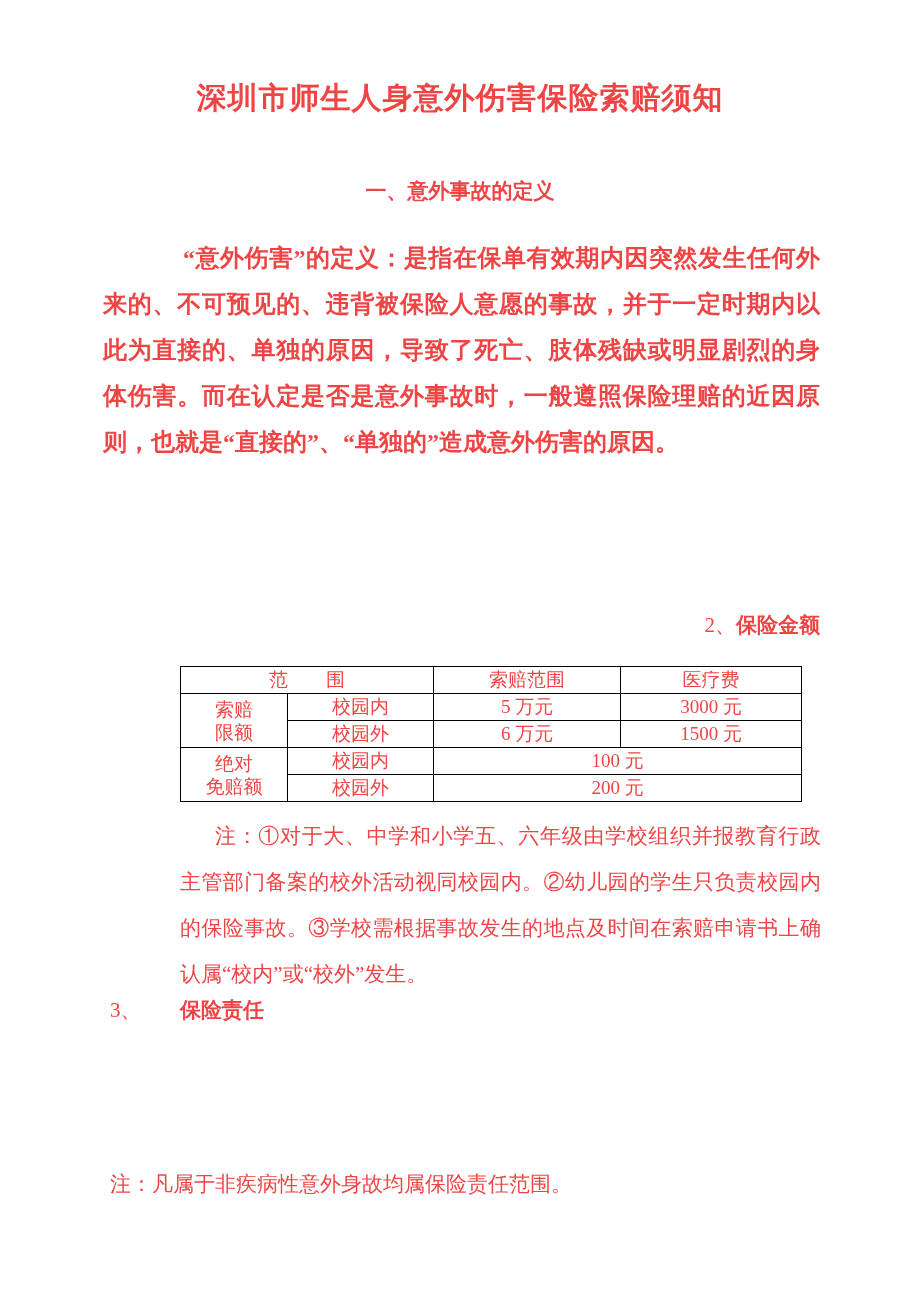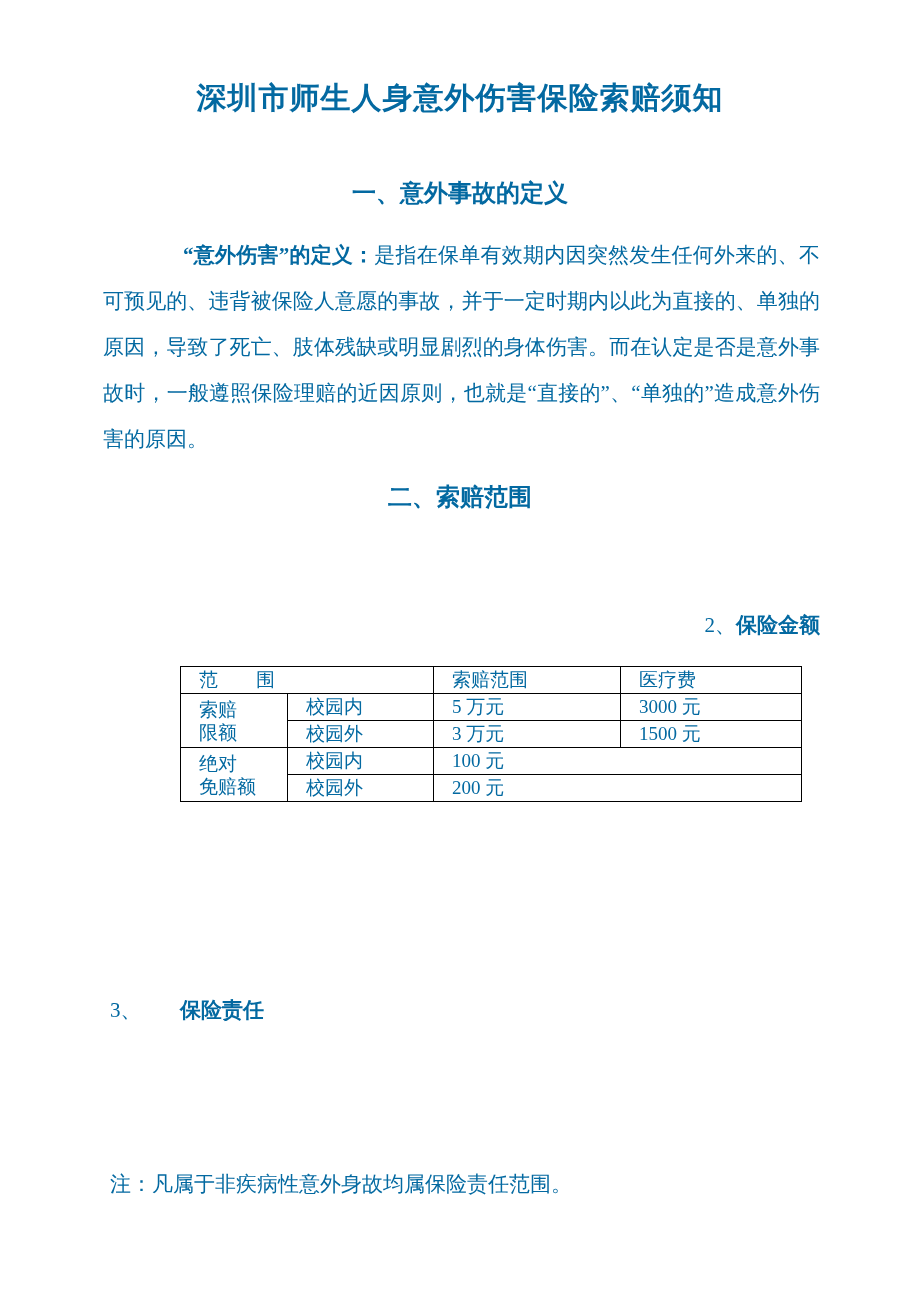--- a/index.html
+++ b/index.html
@@ -6,52 +6,53 @@
     margin: 0;
     padding: 0;
     background: #e8e8e8;
   }
   .page {
     position: relative;
     width: 920px;
     height: 1302px;
     margin: 0 auto;
     background: #ffffff;
-    color: #0369a1;
+    color: #ef4444;
     font-family: "Liberation Serif", serif;
     overflow: hidden;
   }
   .doc-title {
     position: absolute;
     top: 78px;
     left: 0;
     width: 920px;
     text-align: center;
     font-family: "DejaVu Sans", sans-serif;
     font-size: 30px;
     font-weight: bold;
     letter-spacing: 1px;
   }
   .sec-heading {
     position: absolute;
     left: 0;
     width: 920px;
     text-align: center;
-    font-size: 24px;
+    font-size: 21px;
     font-weight: bold;
   }
   .sec-heading.h1 { top: 177px; }
   .sec-heading.h2 { top: 481px; }
   .body-para {
     position: absolute;
     left: 103px;
     width: 717px;
-    font-size: 21px;
+    font-size: 24px;
     line-height: 46px;
     text-align: justify;
+    font-weight: bold;
   }
   .body-para.p-definition { top: 211px; text-indent: 80px; }
   .body-para.p-liability  { top: 1056px; }
   .list-item {
     position: absolute;
     left: 110px;
     width: 710px;
     font-size: 21px;
     line-height: 24px;
   }
@@ -68,24 +69,24 @@
     position: absolute;
     top: 666px;
     left: 180px;
     width: 621px;
     border-collapse: collapse;
     table-layout: fixed;
     font-size: 19px;
   }
   table.ins-table td {
     border: 1.5px solid #000000;
-    text-align: left;
+    text-align: center;
     vertical-align: middle;
     height: 25px;
-    padding: 0 18px;
+    padding: 0 2px;
     overflow: hidden;
   }
   td.group-cell { white-space: pre-line; line-height: 23px; }
   .table-note {
     position: absolute;
     top: 792px;
     left: 180px;
     width: 641px;
     font-size: 21px;
     line-height: 46px;
@@ -105,21 +106,20 @@
 <body>
 
 <div class="page">
 
   <div class="doc-title">深圳市师生人身意外伤害保险索赔须知</div>
 
   <div class="sec-heading h1">一、意外事故的定义</div>
 
   <p class="body-para p-definition"><b>“意外伤害”的定义：</b><span>是指在保单有效期内因突然发生任何外来的、不可预见的、违背被保险人意愿的事故，并于一定时期内以此为直接的、单独的原因，导致了死亡、肢体残缺或明显剧烈的身体伤害。而在认定是否是意外事故时，一般遵照保险理赔的近因原则，也就是“直接的”、“单独的”造成意外伤害的原因。</span></p>
 
-  <div class="sec-heading h2">二、索赔范围</div>
 
 
   <div class="list-item li-2"><span class="num">2、</span><span class="lbl">保险金额</span></div>
 
   <table class="ins-table">
     <colgroup>
       <col style="width:107px">
       <col style="width:146px">
       <col style="width:187px">
       <col style="width:181px">
@@ -132,35 +132,36 @@
       </tr>
       <tr>
         <td rowspan="2" class="group-cell">索赔
 限额</td>
         <td>校园内</td>
         <td>5 万元</td>
         <td>3000 元</td>
       </tr>
       <tr>
         <td>校园外</td>
-        <td>3 万元</td>
+        <td>6 万元</td>
         <td>1500 元</td>
       </tr>
       <tr>
         <td rowspan="2" class="group-cell">绝对
 免赔额</td>
         <td>校园内</td>
         <td colspan="2">100 元</td>
       </tr>
       <tr>
         <td>校园外</td>
         <td colspan="2">200 元</td>
       </tr>
     </tbody>
   </table>
 
+  <p class="table-note">注：①对于大、中学和小学五、六年级由学校组织并报教育行政主管部门备案的校外活动视同校园内。②幼儿园的学生只负责校园内的保险事故。③学校需根据事故发生的地点及时间在索赔申请书上确认属“校内”或“校外”发生。</p>
 
   <div class="list-item li-3"><span class="num">3、</span><span class="lbl">保险责任</span></div>
 
 
   <div class="note-2">注：凡属于非疾病性意外身故均属保险责任范围。</div>
 
 </div>
 
 </body></html>

